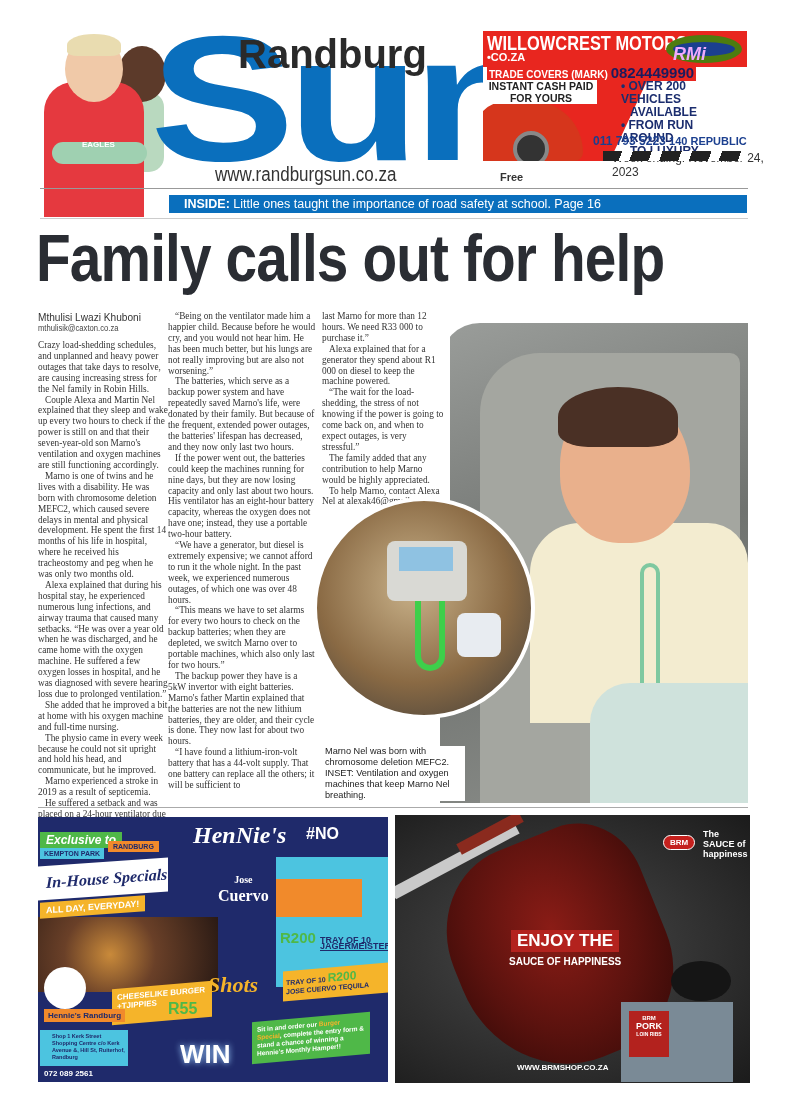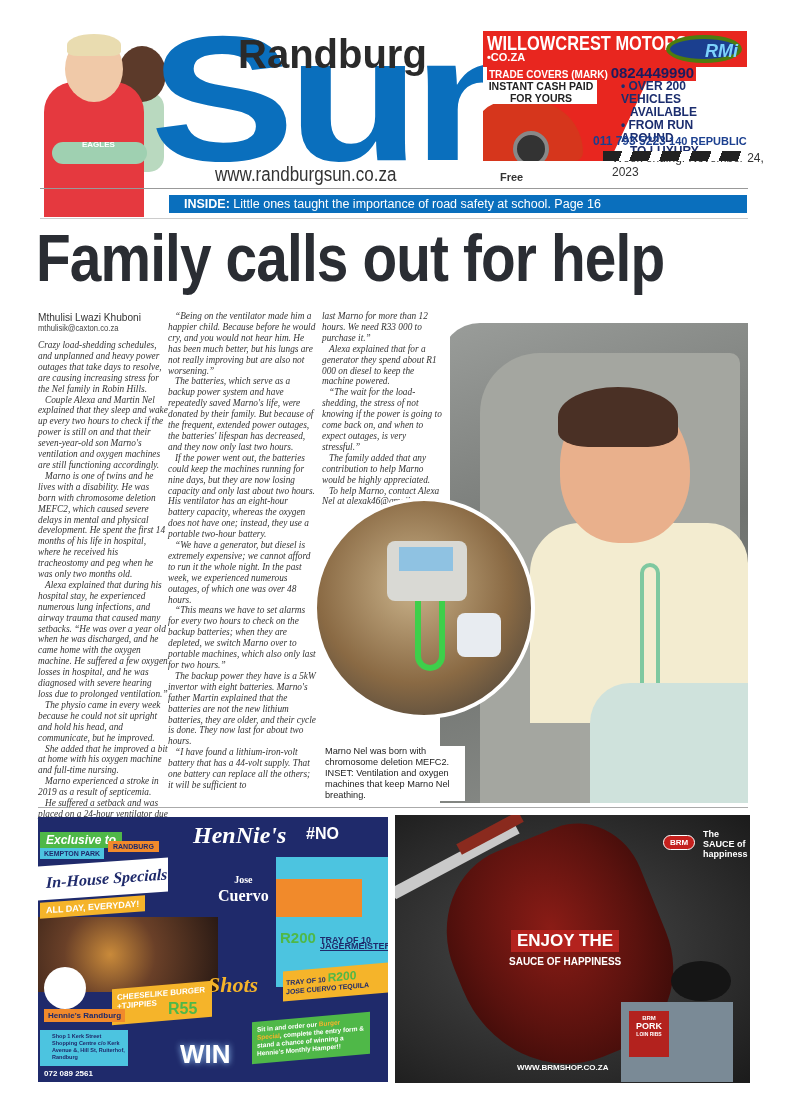--- a/index.html
+++ b/index.html
@@ -23,37 +23,37 @@
 .week{position:absolute;left:612px;top:151px;font:12px "Liberation Sans",sans-serif;color:#333;}
 .rule1{left:40px;top:188px;width:708px;height:1px;background:#999;}
 
 #car-ad{left:483px;top:31px;width:264px;height:130px;background:#fff;overflow:hidden;}
 .car-red{position:absolute;left:0;top:0;width:264px;height:36px;background:#e8261f;}
 .car-diag{position:absolute;left:50px;top:30px;width:100px;height:100px;background:#e8261f;transform:skewX(-25deg);}
 .wc-title{position:absolute;left:4px;top:1px;font:bold 20px "Liberation Sans",sans-serif;color:#fff;transform:scaleX(.82);transform-origin:left;white-space:nowrap;}
 .wc-coza{position:absolute;left:4px;top:20px;font:bold 11px "Liberation Sans",sans-serif;color:#fff;}
 .wc-trade{position:absolute;left:4px;top:33px;font:bold 10px "Liberation Sans",sans-serif;color:#fff;background:#e8261f;padding:0 2px;white-space:nowrap;}
 .wc-trade b{font-size:15px;color:#1b1b5e;}
-.rmi{position:absolute;left:183px;top:4px;width:76px;height:28px;background:#1b3f8f;border:4px solid #4d7c0f;border-radius:50%;color:#7dd3fc;font:bold italic 18px "Liberation Sans",sans-serif;text-align:right;line-height:24px;}
+.rmi{position:absolute;left:183px;top:4px;width:76px;height:28px;background:#1b3f8f;border:7px solid #4d7c0f;border-radius:50%;color:#f0abfc;font:bold italic 18px "Liberation Sans",sans-serif;text-align:left;line-height:24px;}
 .wc-cash{position:absolute;left:2px;top:49px;width:112px;text-align:center;font:bold 10.5px "Liberation Sans",sans-serif;color:#222;background:#fff;line-height:12px;}
 .wc-bullets{position:absolute;left:138px;top:49px;font:bold 12px/13px "Liberation Sans",sans-serif;color:#1b2d6e;}
 .wc-phone{position:absolute;left:110px;top:103px;font:bold 12px "Liberation Sans",sans-serif;color:#1b3f8f;white-space:nowrap;}
 .wc-phone span{font-size:11px;}
 .car-shape{position:absolute;left:-10px;top:70px;width:110px;height:60px;background:#d6361c;border-radius:40px 60px 10px 10px;}
 .car-wheel{position:absolute;left:30px;top:100px;width:36px;height:36px;background:#333;border:4px solid #888;border-radius:50%;}
 .stripes{position:absolute;left:120px;top:120px;width:144px;height:10px;background:repeating-linear-gradient(110deg,#222 0 18px,#fff 18px 28px);}
 
 #inside-bar{left:169px;top:195px;width:578px;height:18px;background:#0a6fbd;color:#fff;font:12.5px/18px "Liberation Sans",sans-serif;padding-left:7px;white-space:nowrap;}
 #inside-bar b{font-weight:bold;padding-left:8px;}
 .rule2{left:40px;top:218px;width:708px;height:1px;background:#ccc;}
 
 #headline{left:36px;top:220px;width:715px;font:bold 66px/76px "Liberation Sans",sans-serif;color:#2a2d33;letter-spacing:-1px;transform:scaleX(.86);transform-origin:left top;white-space:nowrap;}
 
 .col{font:9.3px/10.9px "Liberation Serif",serif;color:#333;text-align:left;}
-.col p{text-indent:7px;font-style:italic;}
+.col p{text-indent:7px;}
 .col p.noi{text-indent:0;}
 #byline{left:38px;top:311px;}
 .by-name{font:11.5px "Liberation Sans",sans-serif;color:#333;transform:scaleX(.88);transform-origin:left;white-space:nowrap;}
 .by-mail{font:9px "Liberation Sans",sans-serif;color:#444;transform:scaleX(.85);transform-origin:left;white-space:nowrap;}
 #col1{left:38px;top:340px;width:130px;}
 #col2{left:168px;top:311px;width:148px;}
 #col3{left:322px;top:311px;width:128px;}
 .colrule{left:38px;top:807px;width:710px;height:1px;background:#aaa;}
 
 #photo{left:440px;top:323px;width:308px;height:480px;overflow:hidden;}
@@ -165,22 +165,22 @@
 <div id="byline" class="abs">
   <div class="by-name">Mthulisi Lwazi Khuboni</div>
   <div class="by-mail">mthulisik@caxton.co.za</div>
 </div>
 
 <div id="col1" class="abs col">
   <p class="noi">Crazy load-shedding schedules, and unplanned and heavy power outages that take days to resolve, are causing increasing stress for the Nel family in Robin Hills.</p>
   <p>Couple Alexa and Martin Nel explained that they sleep and wake up every two hours to check if the power is still on and that their seven-year-old son Marno's ventilation and oxygen machines are still functioning accordingly.</p>
   <p>Marno is one of twins and he lives with a disability. He was born with chromosome deletion MEFC2, which caused severe delays in mental and physical development. He spent the first 14 months of his life in hospital, where he received his tracheostomy and peg when he was only two months old.</p>
   <p>Alexa explained that during his hospital stay, he experienced numerous lung infections, and airway trauma that caused many setbacks. “He was over a year old when he was discharged, and he came home with the oxygen machine. He suffered a few oxygen losses in hospital, and he was diagnosed with severe hearing loss due to prolonged ventilation.”</p>
+  <p>She added that he improved a bit at home with his oxygen machine and full-time nursing.</p>
   <p>The physio came in every week because he could not sit upright and hold his head, and communicate, but he improved.</p>
-  <p>She added that he improved a bit at home with his oxygen machine and full-time nursing.</p>
   <p>Marno experienced a stroke in 2019 as a result of septicemia.</p>
   <p>He suffered a setback and was placed on a 24-hour ventilator due to his lungs collapsing during exhalation.</p>
 </div>
 <div id="col2" class="abs col">
   <p>“Being on the ventilator made him a happier child. Because before he would cry, and you would not hear him. He has been much better, but his lungs are not really improving but are also not worsening.”</p>
   <p>The batteries, which serve as a backup power system and have repeatedly saved Marno's life, were donated by their family. But because of the frequent, extended power outages, the batteries' lifespan has decreased, and they now only last two hours.</p>
   <p>If the power went out, the batteries could keep the machines running for nine days, but they are now losing capacity and only last about two hours. His ventilator has an eight-hour battery capacity, whereas the oxygen does not have one; instead, they use a portable two-hour battery.</p>
   <p>“We have a generator, but diesel is extremely expensive; we cannot afford to run it the whole night. In the past week, we experienced numerous outages, of which one was over 48 hours.</p>
   <p>“This means we have to set alarms for every two hours to check on the backup batteries; when they are depleted, we switch Marno over to portable machines, which also only last for two hours.”</p>
   <p>The backup power they have is a 5kW invertor with eight batteries. Marno's father Martin explained that the batteries are not the new lithium batteries, they are older, and their cycle is done. They now last for about two hours.</p>

